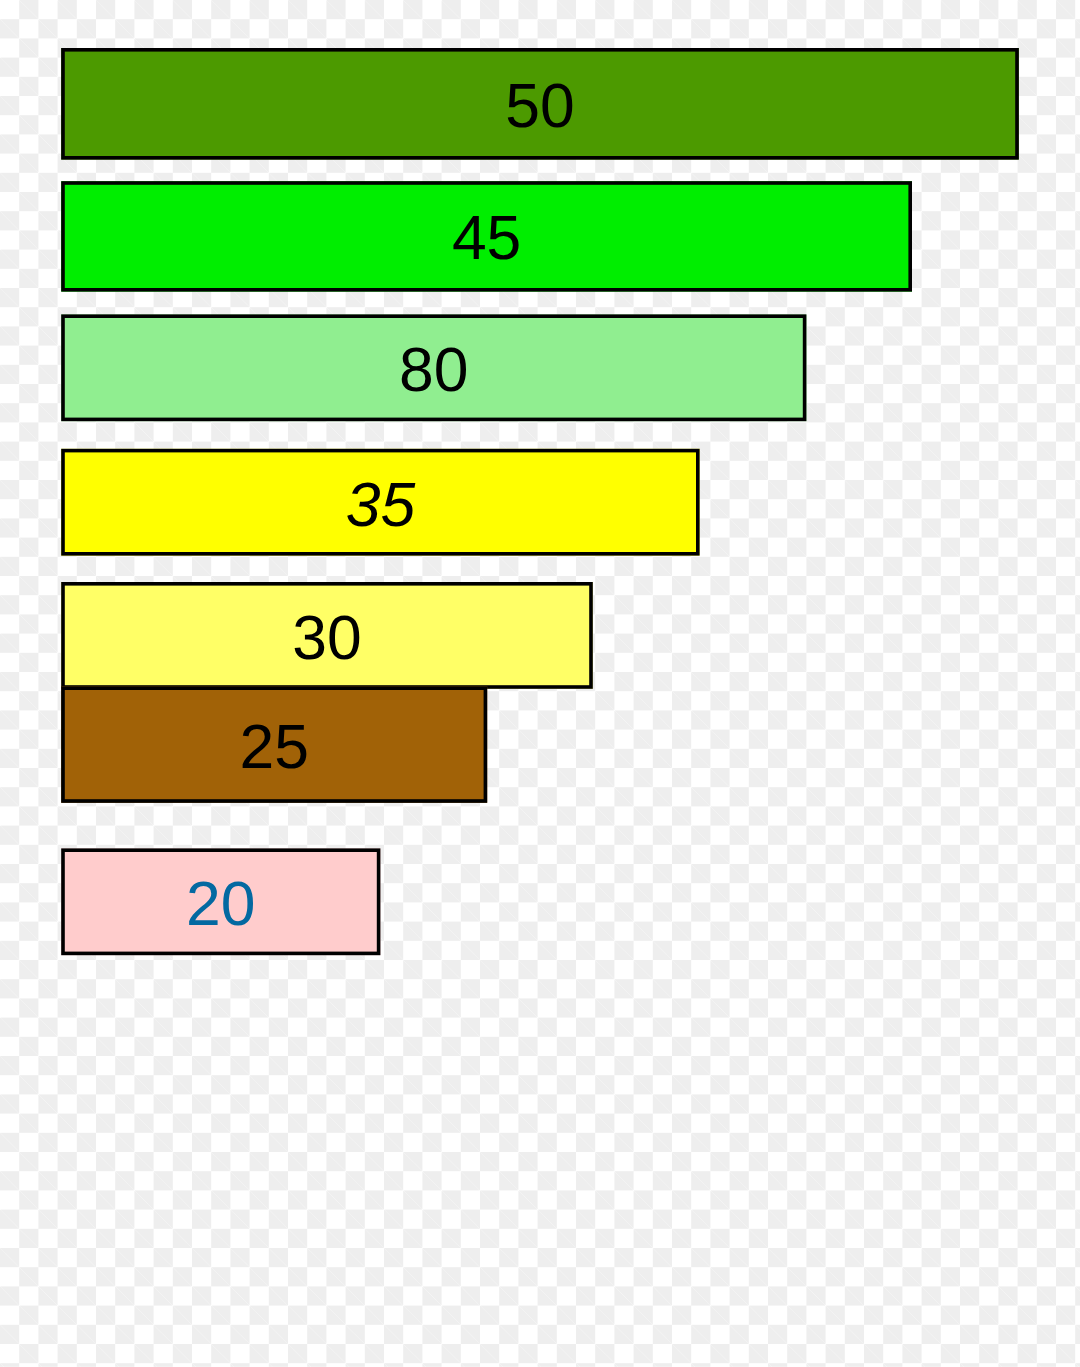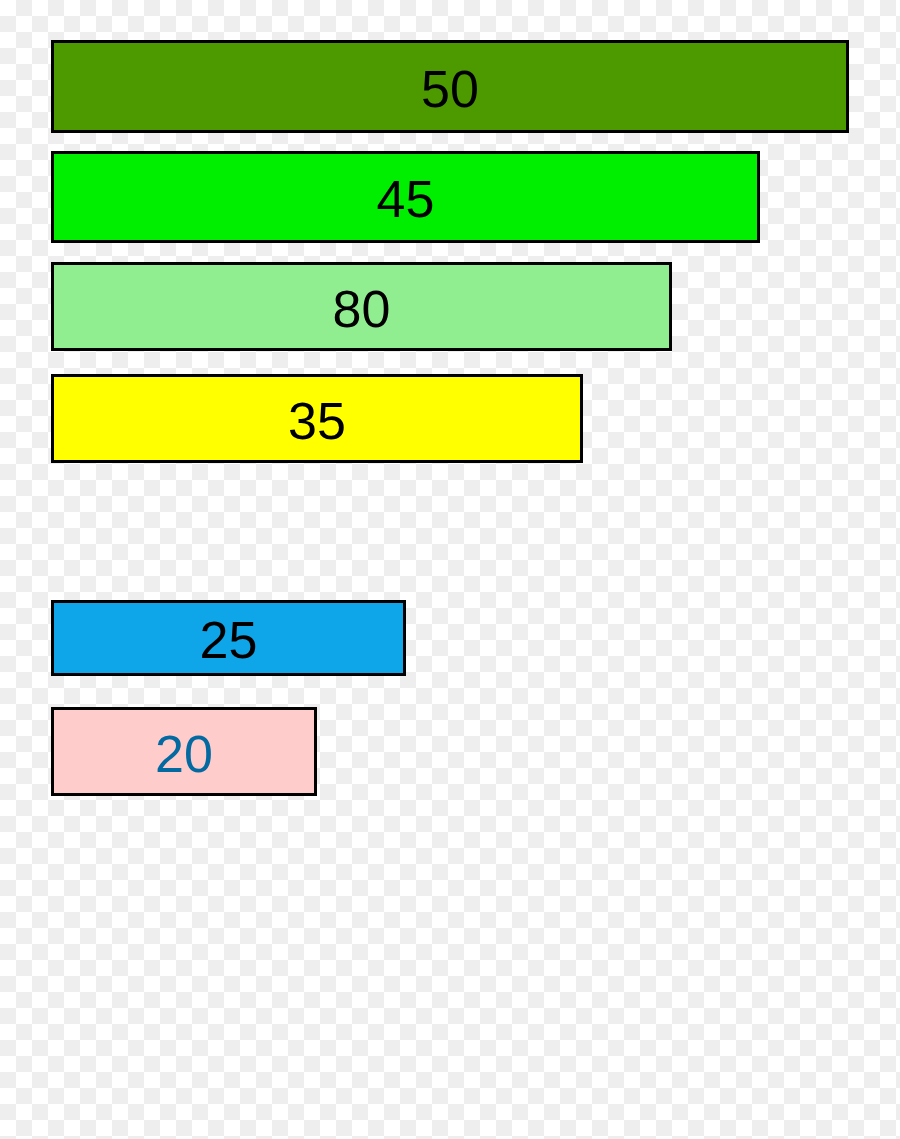--- a/index.html
+++ b/index.html
@@ -58,21 +58,24 @@
     <div class="funnel-bar" style="left: 51px; top: 40px; width: 798px; height: 93px; border-color: rgb(0, 0, 0); background: rgb(76, 154, 0);">
       <span class="bar-value" style="color: rgb(0, 0, 0);">50</span>
     </div>
     <div class="funnel-bar" style="left: 51px; top: 151px; width: 709px; height: 92px; border-color: rgb(0, 0, 0); background: rgb(0, 238, 0);">
       <span class="bar-value" style="color: rgb(0, 0, 0);">45</span>
     </div>
     <div class="funnel-bar" style="left: 51px; top: 262px; width: 621px; height: 89px; border-color: rgb(0, 0, 0); background: rgb(144, 238, 144);">
       <span class="bar-value" style="color: rgb(0, 0, 0);">80</span>
     </div>
     <div class="funnel-bar" style="left: 51px; top: 374px; width: 532px; height: 89px; border-color: rgb(0, 0, 0); background: rgb(255, 255, 0);">
-      <span class="bar-value" style="color: rgb(0, 0, 0);">35</span>
+      <span class="bar-value" style="color: rgb(0, 0, 0); font-style: italic;">35</span>
     </div>
-    <div class="funnel-bar" style="left: 51px; top: 600px; width: 355px; height: 76px; border-color: rgb(0, 0, 0); background: #0ea5e9;">
+    <div class="funnel-bar" style="left: 51px; top: 485px; width: 443px; height: 89px; border-color: rgb(0, 0, 0); background: rgb(255, 255, 102);">
+      <span class="bar-value" style="color: rgb(0, 0, 0);">30</span>
+    </div>
+    <div class="funnel-bar" style="left: 51px; top: 572px; width: 355px; height: 97px; border-color: rgb(0, 0, 0); background: #a16207;">
       <span class="bar-value" style="color: rgb(0, 0, 0);">25</span>
     </div>
     <div class="funnel-bar" style="left: 51px; top: 707px; width: 266px; height: 89px; border-color: rgb(0, 0, 0); background: rgb(255, 204, 204);">
       <span class="bar-value" style="color: #0369a1;">20</span>
     </div>
   </div>
 
 </body></html>

